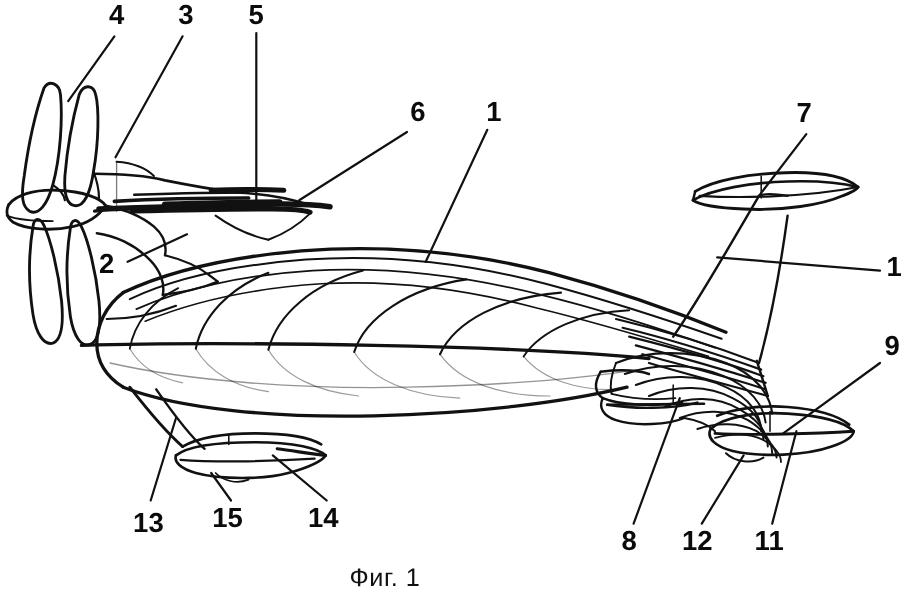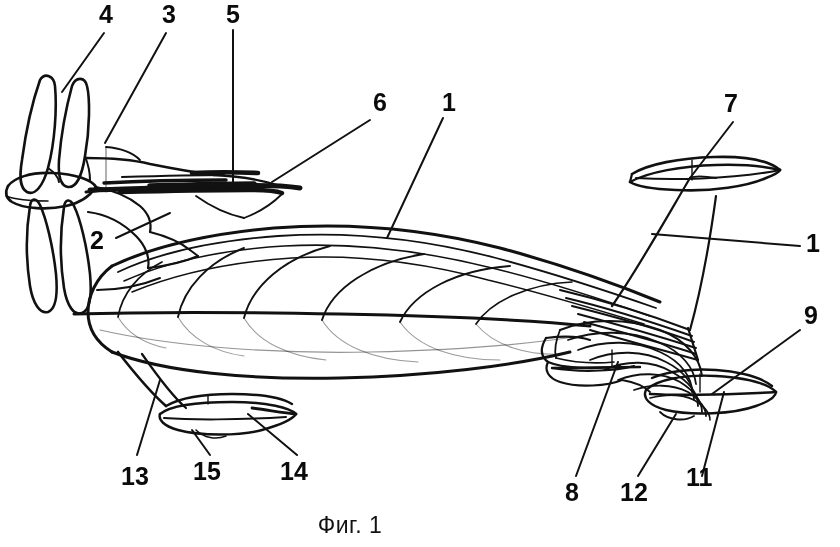--- a/index.html
+++ b/index.html
@@ -237,17 +237,17 @@
   <div class="callout" style="left:442px; top:90px;">1</div>
   <div class="callout" style="left:724px; top:91px;">7</div>
   <div class="callout" style="left:806px; top:231px;">1</div>
   <div class="callout" style="left:804px; top:303px;">9</div>
   <div class="callout" style="left:90px;  top:228px;">2</div>
   <div class="callout" style="left:121px; top:464px;">13</div>
   <div class="callout" style="left:193px; top:459px;">15</div>
   <div class="callout" style="left:280px; top:459px;">14</div>
   <div class="callout" style="left:565px; top:480px;">8</div>
   <div class="callout" style="left:620px; top:480px;">12</div>
-  <div class="callout" style="left:686px; top:465px;text-align:right;">11</div>
+  <div class="callout" style="left:686px; top:480px;text-align:right;">11</div>
 
   <div id="figure-caption">Фиг. 1</div>
 
 </div>
 
 </body></html>

